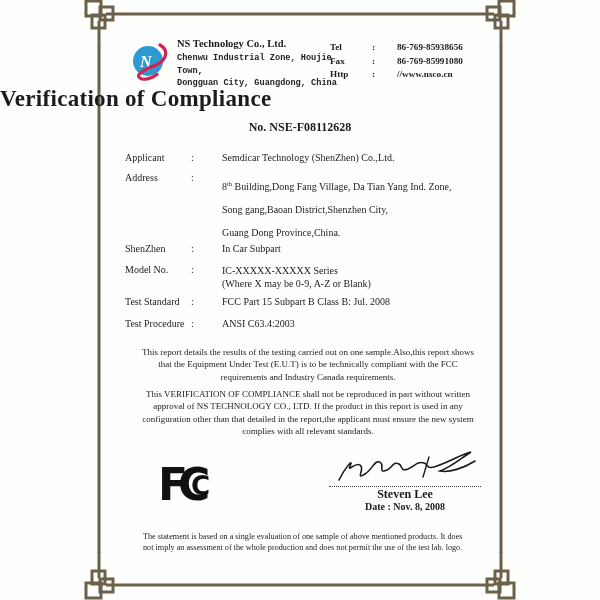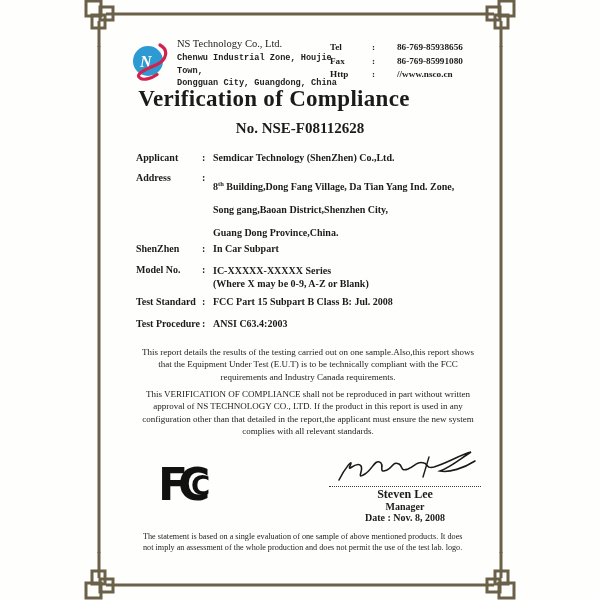--- a/index.html
+++ b/index.html
@@ -6,38 +6,38 @@
   .page{
     position:relative;width:600px;height:600px;background:#fefefd;
     font-family:"Liberation Serif","DejaVu Serif",serif;color:#1b1b1b;
     overflow:hidden;
   }
   .frame-svg{position:absolute;left:0;top:0;pointer-events:none;}
 
   
   .logo{position:absolute;left:130px;top:42px;}
   .company{position:absolute;left:177px;top:38px;width:160px;}
-  .company .name{font-size:10.5px;font-weight:normal;margin-bottom:3px;}
+  .company .name{font-size:10.5px;font-weight:bold;margin-bottom:3px;}
   .company .addr{font-size:8.6px;font-weight:bold;line-height:12.5px;color:#222;font-family:Liberation Mono, monospace;}
   .contacts{position:absolute;left:330px;top:41px;font-size:9.2px;font-weight:bold;}
   .contacts .crow{display:flex;line-height:13.5px;gap:16px;}
   .contacts .clabel{width:26px;}
   .contacts .csep{width:9px;text-align:left;}
 
   
-  .title{position:absolute;left:0;top:86px;width:548px;text-align:center;
+  .title{position:absolute;left:0;top:86px;width:548px;text-align:left;
          font-size:23px;font-weight:bold;letter-spacing:.3px;}
   .cert-no{position:absolute;left:0;top:120px;width:600px;text-align:center;
-           font-size:15px;font-weight:bold;}
+           font-size:12px;font-weight:bold;}
 
   
-  .row{position:absolute;left:136px;width:336px;display:flex;font-size:10px;font-weight:bold;}
+  .row{position:absolute;left:125px;width:336px;display:flex;font-size:10px;font-weight:normal;}
   .row .flabel{width:66px;white-space:nowrap;}
   .row .fsep{width:11px;}
-  .row .fval{flex:1;}
+  .row .fval{flex:1;margin-left:20px;}
   .row .fval .vline{line-height:13px;}
   .addr-lines div{line-height:23px;}
   sup.ordinal{font-size:6.5px;vertical-align:super;}
 
   
   .para{position:absolute;left:141px;width:334px;font-size:9px;line-height:12.4px;
         font-weight:normal;color:#222;text-align:center;}
 
   
   .fcc{position:absolute;left:158px;top:464px;}
@@ -174,19 +174,18 @@
     </g>
   </svg>
 
   <div class="sig-block">
     <svg class="sig-scrawl" width="152" height="40" viewBox="0 0 152 40">
       <path d="M10,34 C16,22 25,11 21,20 C18,27 28,14 32,20 C35,25 26,34 36,28 C44,23 46,12 52,17 C55,20 49,28 58,24 C64,21 64,15 70,18 C74,20 71,26 79,23 C86,20 88,15 95,17 C99,18 97,23 105,21 C118,17 133,8 142,6 C131,13 122,21 111,25 C120,27 135,22 146,15" stroke="#1a1a1a" stroke-width="1.6" fill="none" stroke-linecap="round"></path>
       <path d="M100,11 L94,31" stroke="#1a1a1a" stroke-width="1.4" fill="none" stroke-linecap="round"></path>
     </svg>
     <div class="sig-line"></div>
     <div class="sig-name">Steven Lee</div>
-    <div class="sig-title">Manager</div>
     <div class="sig-date">Date : Nov. 8, 2008</div>
   </div>
 
   <div class="footer">The statement is based on a single evaluation of one sample of above mentioned products. It does not imply an assessment of the whole production and does not permit the use of the test lab. logo.</div>
 
 </div>
 
 </body></html>

